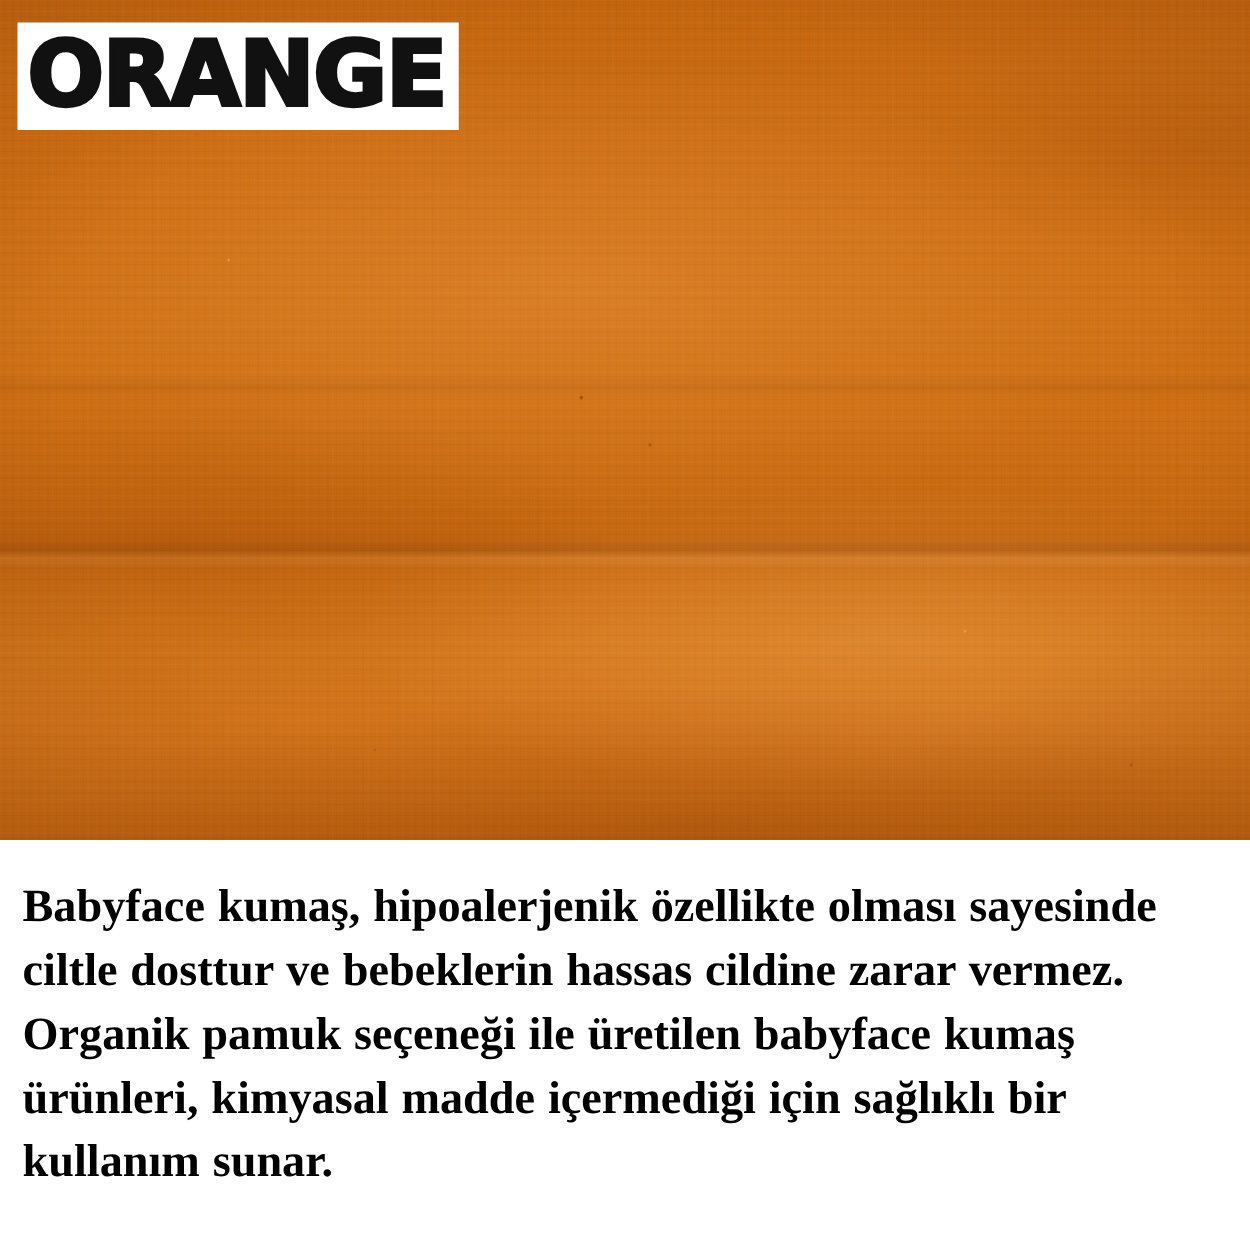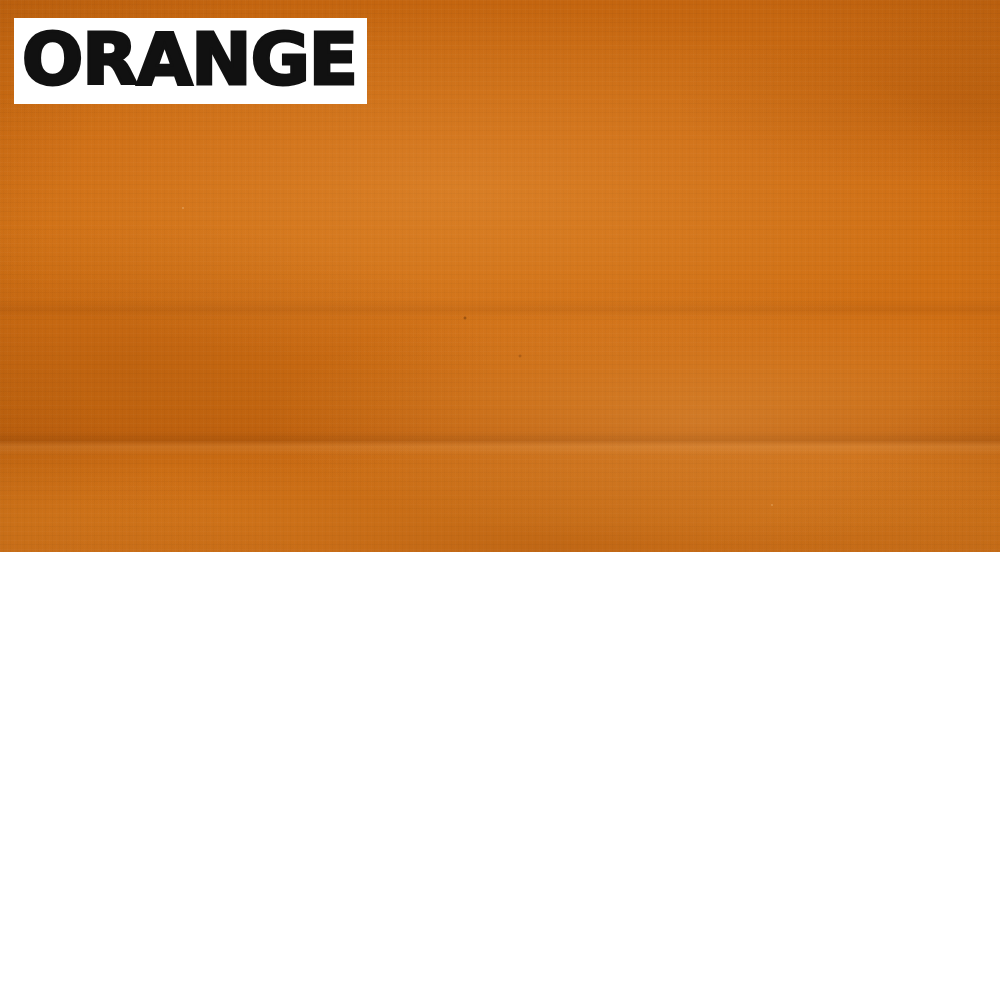--- a/index.html
+++ b/index.html
@@ -20,21 +20,21 @@
     height: 1000px;
     background: #ffffff;
   }
 
   
   .swatch {
     position: absolute;
     top: 0;
     left: 0;
     width: 1000px;
-    height: 552px;
+    height: 672px;
     overflow: hidden;
     background: #6d28d9;
   }
 
   
   .swatch-base {
     position: absolute;
     inset: 0;
     background:
       linear-gradient(to bottom,
@@ -194,14 +194,17 @@
     <div class="swatch-weave-v"></div>
     <div class="swatch-seam2"></div>
     <div class="swatch-seam"></div>
     <div class="swatch-light"></div>
     <div class="swatch-speck"></div>
     <div class="swatch-vignette"></div>
 
     <div class="color-label">ORANGE</div>
   </div>
 
+  <div class="description">
+    <p>Babyface kumaş, hipoalerjenik özellikte olması  sayesinde ciltle dosttur ve bebeklerin hassas  cildine zarar vermez.  Organik pamuk seçeneği  ile üretilen babyface kumaş ürünleri, kimyasal madde  içermediği için sağlıklı bir kullanım sunar.</p>
+  </div>
 
 </div>
 
 </body></html>

